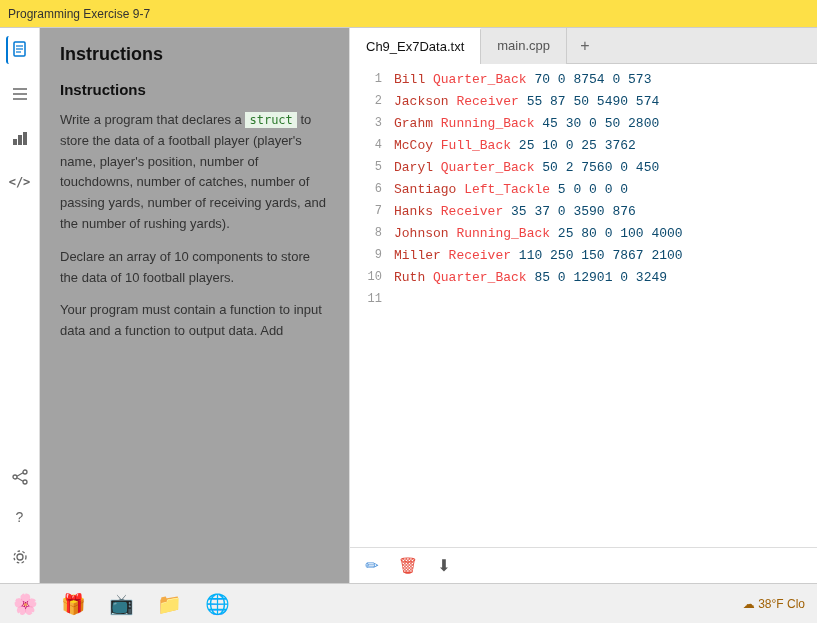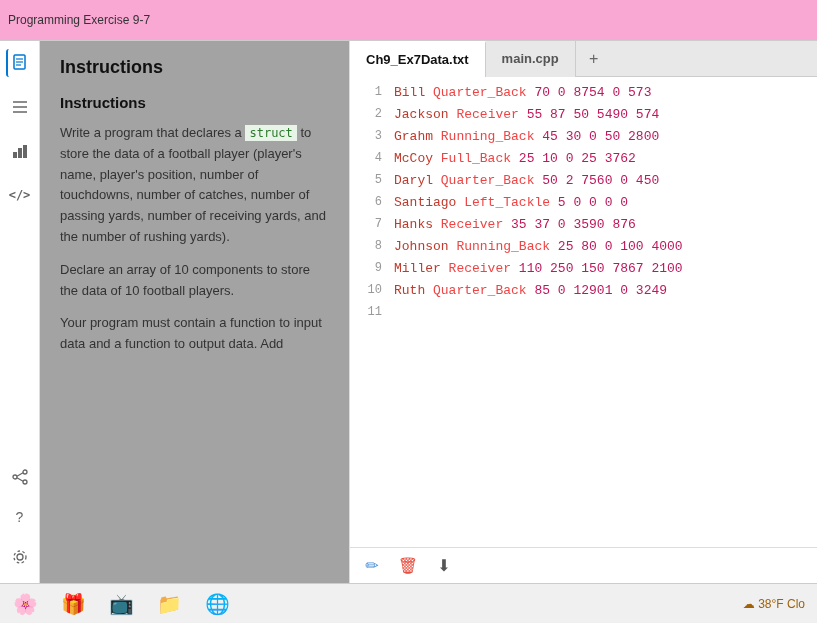--- a/index.html
+++ b/index.html
@@ -1,25 +1,25 @@
 <!DOCTYPE html>
 <html><head>
   <meta charset="utf-8">
   <style>
     * { box-sizing: border-box; margin: 0; padding: 0; }
     body { font-family: 'Segoe UI', Arial, sans-serif; font-size: 13px; background: #f0f0f0; width: 817px; height: 623px; overflow: hidden; display: flex; flex-direction: column; }
 
     
     .title-bar {
-      background: #f9a8d4;
+      background: #fde047;
       padding: 4px 8px;
       font-size: 12px;
       color: #333;
       border-bottom: 1px solid #ccc;
-      height: 41px;
+      height: 28px;
       display: flex;
       align-items: center;
     }
 
     
     .main-area {
       display: flex;
       flex: 1;
       overflow: hidden;
     }
@@ -124,21 +124,20 @@
     .tab {
       padding: 0 16px;
       height: 36px;
       display: flex;
       align-items: center;
       font-size: 13px;
       cursor: pointer;
       border-right: 1px solid #ccc;
       color: #555;
       background: #e8e8e8;
-      font-weight: bold;
     }
 
     .tab.active {
       background: #fff;
       color: #111;
       border-top: 2px solid transparent;
     }
 
     .tab-add {
       width: 28px;
@@ -179,21 +178,21 @@
       flex-shrink: 0;
     }
 
     .line-content {
       flex: 1;
     }
 
     
     .c-name { color: #c0392b; }
     .c-position { color: #ef4444; }
-    .c-number { color: #be185d; text-align: center; }
+    .c-number { color: #0c4a6e; text-align: center; }
 
     
     .code-toolbar {
       height: 36px;
       border-top: 1px solid #ddd;
       display: flex;
       align-items: center;
       padding: 0 10px;
       gap: 12px;
       background: #fff;

